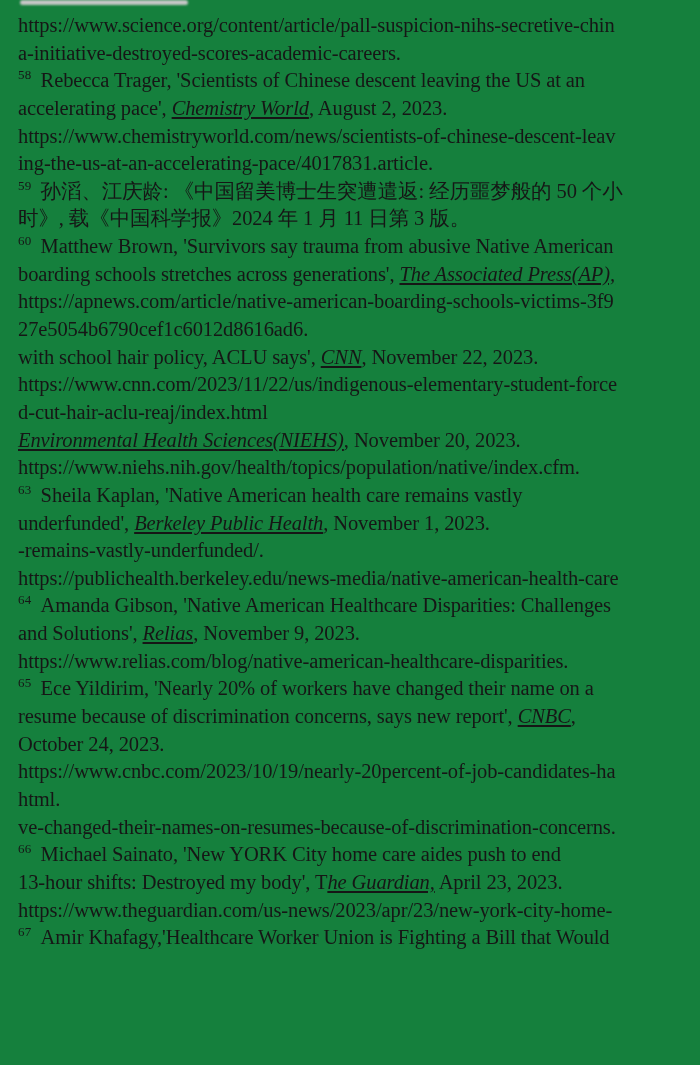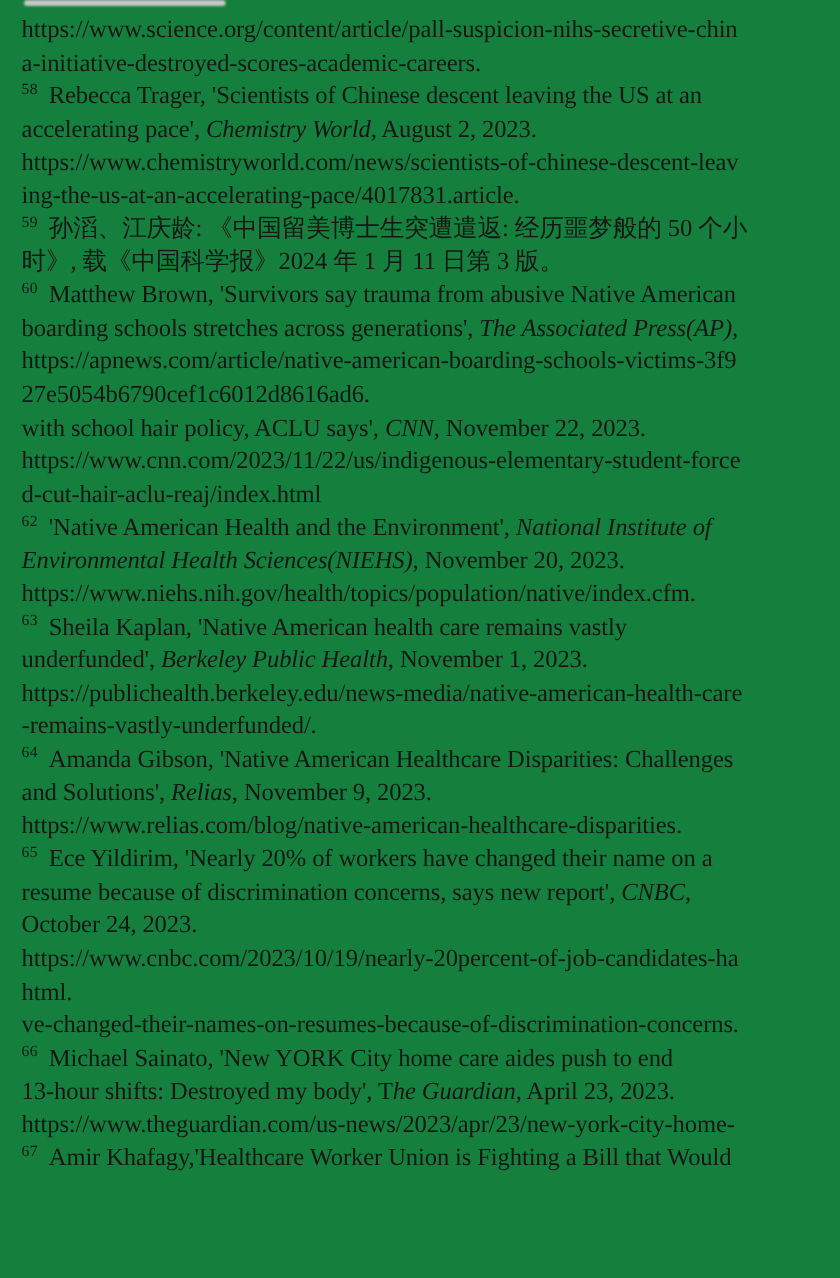--- a/index.html
+++ b/index.html
@@ -40,20 +40,21 @@
   }
   .sup {
     font-size: 13px;
     position: relative;
     top: -8px;
     margin-right: 9px;
     letter-spacing: 0.3px;
   }
   .ital {
     font-style: italic;
+    text-decoration: underline;
   }
   .norm {
     font-style: normal;
   }
 </style>
 </head>
 <body>
 
 <div class="page" style="color: rgb(22, 22, 22); background: #15803d;">
   <div class="artifact" style="background: rgb(198, 198, 198);"></div>
@@ -66,27 +67,26 @@
       <div class="line"><span class="norm">ing-the-us-at-an-accelerating-pace/4017831.article.</span></div>
       <div class="line"><span class="sup">59</span><span class="norm">孙滔、江庆龄: 《中国留美博士生突遭遣返: 经历噩梦般的 50 个小</span></div>
       <div class="line"><span class="norm">时》, 载《中国科学报》2024 年 1 月 11 日第 3 版。</span></div>
       <div class="line"><span class="sup">60</span><span class="norm">Matthew Brown, 'Survivors say trauma from abusive Native American</span></div>
       <div class="line"><span class="norm">boarding schools stretches across generations', </span><span class="ital">The Associated Press(AP),</span></div>
       <div class="line"><span class="norm">https://apnews.com/article/native-american-boarding-schools-victims-3f9</span></div>
       <div class="line"><span class="norm">27e5054b6790cef1c6012d8616ad6.</span></div>
       <div class="line"><span class="norm">with school hair policy, ACLU says', </span><span class="ital">CNN</span><span class="norm">, November 22, 2023.</span></div>
       <div class="line"><span class="norm">https://www.cnn.com/2023/11/22/us/indigenous-elementary-student-force</span></div>
       <div class="line"><span class="norm">d-cut-hair-aclu-reaj/index.html</span></div>
-      <div class="line"><span class="sup">62</span><span class="norm">'Native American Health and the Environment', </span><span class="ital">National Institute of</span></div>
       <div class="line"><span class="ital">Environmental Health Sciences(NIEHS)</span><span class="norm">, November 20, 2023.</span></div>
       <div class="line"><span class="norm">https://www.niehs.nih.gov/health/topics/population/native/index.cfm.</span></div>
       <div class="line"><span class="sup">63</span><span class="norm">Sheila Kaplan, 'Native American health care remains vastly</span></div>
       <div class="line"><span class="norm">underfunded', </span><span class="ital">Berkeley Public Health</span><span class="norm">, November 1, 2023.</span></div>
+      <div class="line"><span class="norm">-remains-vastly-underfunded/.</span></div>
       <div class="line"><span class="norm">https://publichealth.berkeley.edu/news-media/native-american-health-care</span></div>
-      <div class="line"><span class="norm">-remains-vastly-underfunded/.</span></div>
       <div class="line"><span class="sup">64</span><span class="norm">Amanda Gibson, 'Native American Healthcare Disparities: Challenges</span></div>
       <div class="line"><span class="norm">and Solutions', </span><span class="ital">Relias</span><span class="norm">, November 9, 2023.</span></div>
       <div class="line"><span class="norm">https://www.relias.com/blog/native-american-healthcare-disparities.</span></div>
       <div class="line"><span class="sup">65</span><span class="norm">Ece Yildirim, 'Nearly 20% of workers have changed their name on a</span></div>
       <div class="line"><span class="norm">resume because of discrimination concerns, says new report', </span><span class="ital">CNBC</span><span class="norm">,</span></div>
       <div class="line"><span class="norm">October 24, 2023.</span></div>
       <div class="line"><span class="norm">https://www.cnbc.com/2023/10/19/nearly-20percent-of-job-candidates-ha</span></div>
       <div class="line"><span class="norm">html.</span></div>
       <div class="line"><span class="norm">ve-changed-their-names-on-resumes-because-of-discrimination-concerns.</span></div>
       <div class="line"><span class="sup">66</span><span class="norm">Michael Sainato, 'New YORK City home care aides push to end</span></div>

